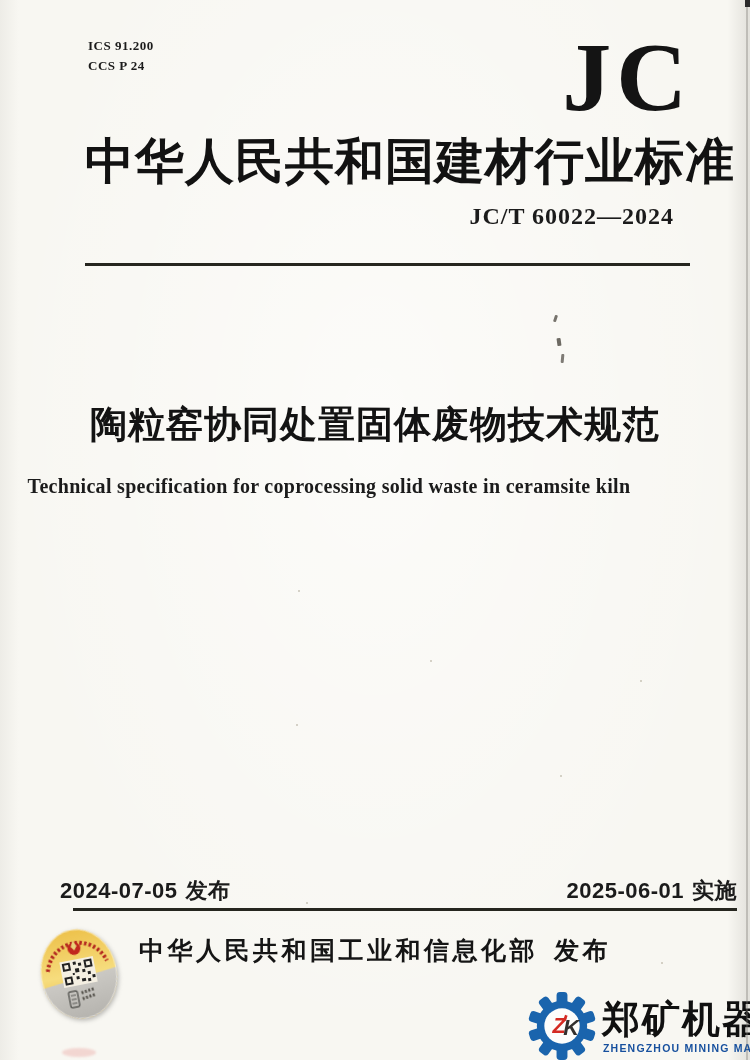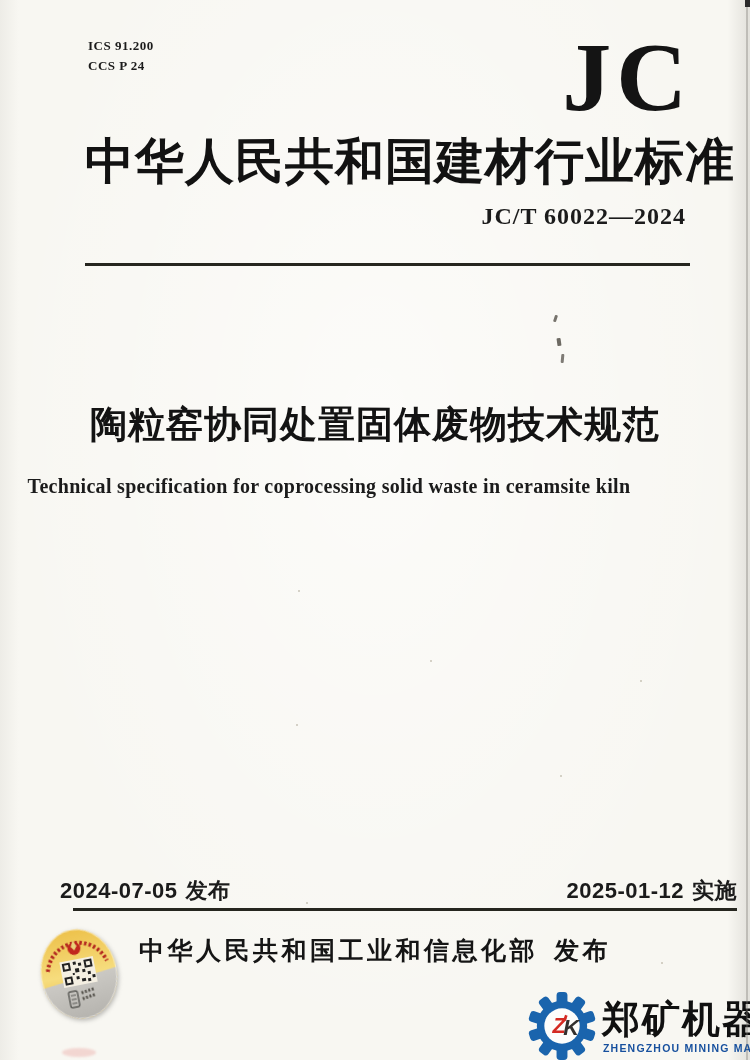--- a/index.html
+++ b/index.html
@@ -21,21 +21,21 @@
   .ics-block{left:88px;top:36px;font-family:"Liberation Serif", serif;font-weight:bold;
     font-size:13px;line-height:20px;letter-spacing:.5px;}
   
   .jc-logo{right:58px;top:28px;font-family:"Liberation Serif", serif;font-weight:900;
     font-size:98px;line-height:98px;letter-spacing:5px;color:#141414;}
   
   .banner{left:85px;top:133px;width:612px;font-weight:900;font-size:49px;line-height:56px;
     letter-spacing:1px;white-space:nowrap;color:#121212;
     display:flex;justify-content:space-between;}
   
-  .std-no{right:64px;top:203px;font-family:"Liberation Serif", serif;font-weight:bold;
+  .std-no{right:76px;top:203px;font-family:"Liberation Serif", serif;font-weight:bold;
     font-size:24px;letter-spacing:1px;margin-left:48px;}
   .rule{background:#26261f;height:3px;}
   .rule-top{left:85px;top:263px;width:605px;}
   .rule-bottom{left:73px;top:908px;width:664px;height:3px;}
 
   
   .title-cn{left:0;top:400px;width:750px;text-align:center;font-weight:900;
     font-size:37px;letter-spacing:1px;color:#131313;}
   .title-en{left:0;top:475px;width:658px;text-align:center;
     font-family:"Liberation Serif", serif;font-weight:bold;font-size:20px;letter-spacing:.3px;}
@@ -91,21 +91,21 @@
   <div class="abs rule rule-top"></div>
 
   <div class="abs title-cn">陶粒窑协同处置固体废物技术规范</div>
   <div class="abs title-en">Technical specification for coprocessing solid waste in ceramsite kiln</div>
 
   <div class="abs ink-speck speck-a"></div>
   <div class="abs ink-speck speck-b"></div>
   <div class="abs ink-speck speck-c"></div>
 
   <div class="abs date-row date-left"><span>2024-07-05</span><span class="gap"></span><span>发布</span></div>
-  <div class="abs date-row date-right"><span>2025-01-12</span><span class="gap"></span><span>实施</span></div>
+  <div class="abs date-row date-right"><span>2025-06-01</span><span class="gap"></span><span>实施</span></div>
 
   <div class="abs rule rule-bottom"></div>
 
   <div class="abs publisher-row"><span>中华人民共和国工业和信息化部</span><span class="pub-gap"></span><span>发布</span></div>
 
   <div class="abs sticker">
     <svg width="78" height="93" viewBox="0 0 78 93">
       <defs>
         <linearGradient id="goldGrad" x1="0" y1="0" x2="0" y2="1">
           <stop offset="0" stop-color="#edc14a"></stop>

